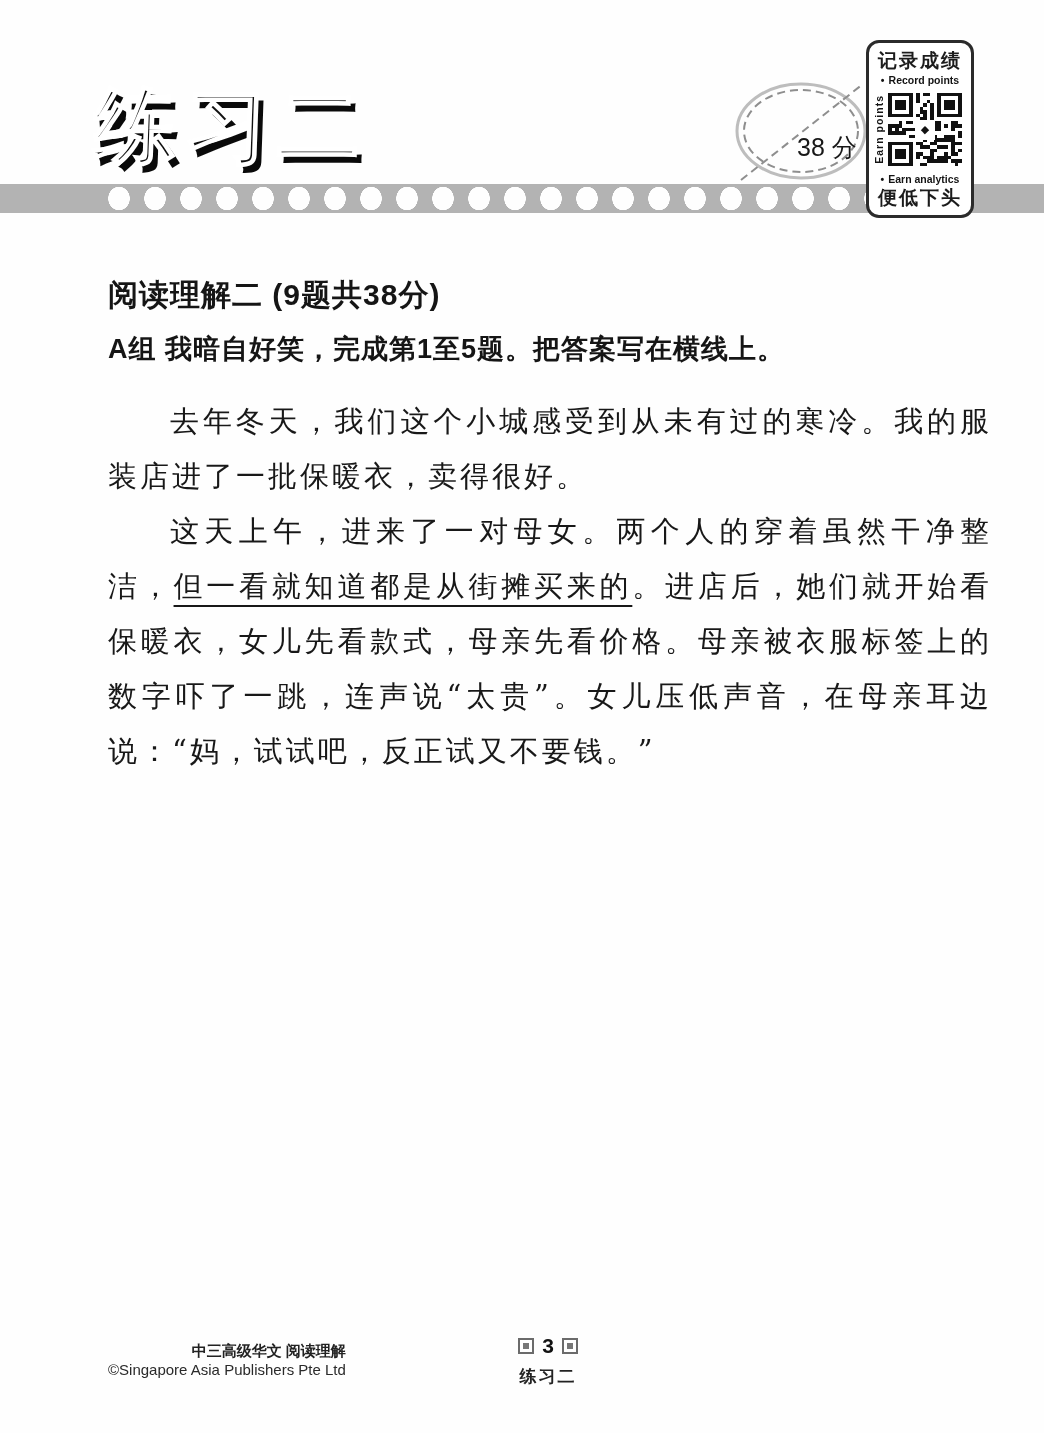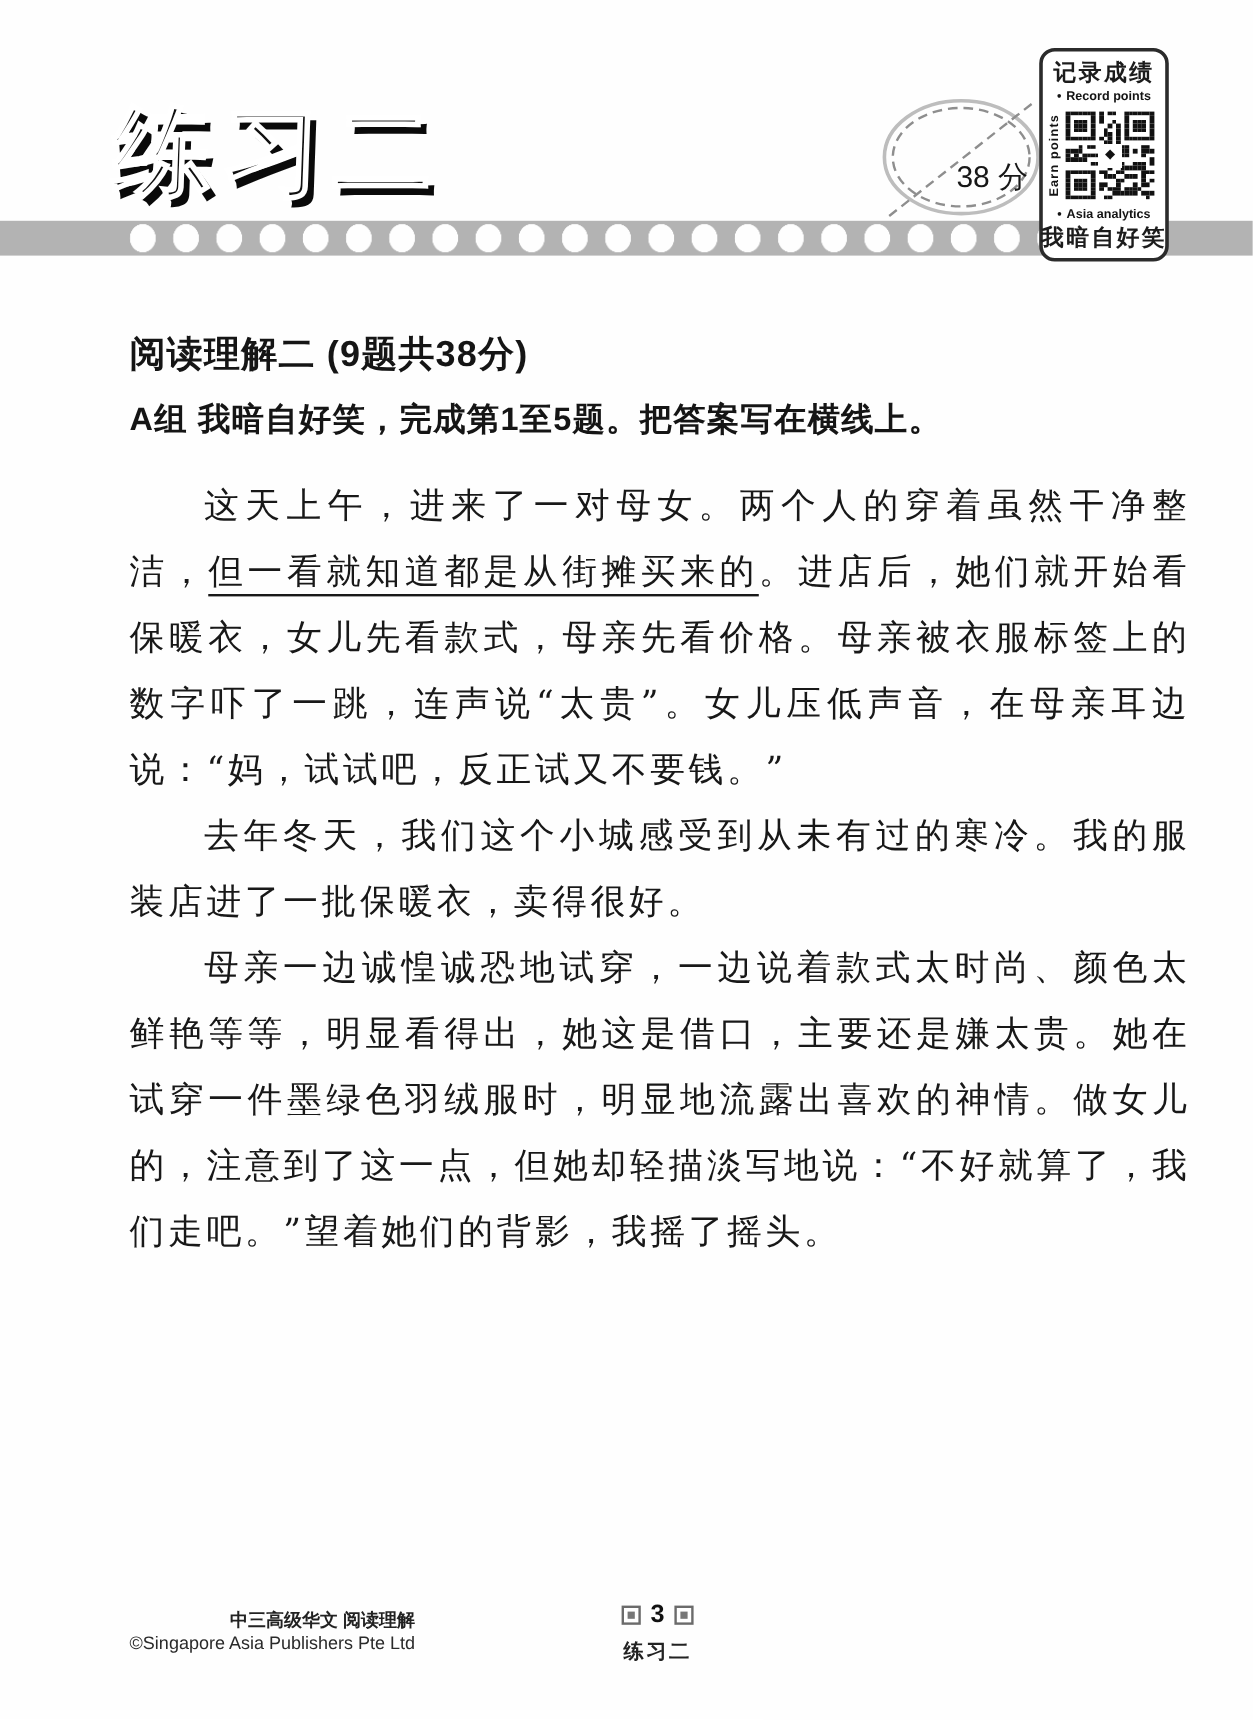--- a/index.html
+++ b/index.html
@@ -592,37 +592,36 @@
           <div class="m"></div>
           <div class="m"></div>
           <div class="m"></div>
           <div class="m on"></div>
           <div class="m"></div>
         <div class="qr-logo">◆</div>
       </div>
     </div>
     <div class="qr-en-row">
       <span>•</span>
-      <span>Asia analytics</span>
+      <span>Earn analytics</span>
     </div>
-    <div class="qr-bottom-cn">我暗自好笑</div>
+    <div class="qr-bottom-cn">便低下头</div>
   </div>
 
   <div class="band">
     <div class="band-dots"></div>
   </div>
 
   <div class="content">
     <div class="section-heading">阅读理解二 (9题共38分)</div>
     <div class="instruction">A组  我暗自好笑，完成第1至5题。把答案写在横线上。</div>
 
     <div class="passage">
+      <p>去年冬天，我们这个小城感受到从未有过的寒冷。我的服装店进了一批保暖衣，卖得很好。</p>
       <p><span>这天上午，进来了一对母女。两个人的穿着虽然干净整洁，</span><span class="uline">但一看就知道都是从街摊买来的</span><span>。进店后，她们就开始看保暖衣，女儿先看款式，母亲先看价格。母亲被衣服标签上的数字吓了一跳，连声说“太贵”。女儿压低声音，在母亲耳边说：“妈，试试吧，反正试又不要钱。”</span></p>
-      <p>去年冬天，我们这个小城感受到从未有过的寒冷。我的服装店进了一批保暖衣，卖得很好。</p>
-      <p>母亲一边诚惶诚恐地试穿，一边说着款式太时尚、颜色太鲜艳等等，明显看得出，她这是借口，主要还是嫌太贵。她在试穿一件墨绿色羽绒服时，明显地流露出喜欢的神情。做女儿的，注意到了这一点，但她却轻描淡写地说：“不好就算了，我们走吧。”望着她们的背影，我摇了摇头。</p>
     </div>
   </div>
 
   <div class="footer-left">
     <div class="footer-series">中三高级华文 阅读理解</div>
     <div class="footer-publisher">©Singapore Asia Publishers Pte Ltd</div>
   </div>
 
   <div class="footer-center">
     <div class="pageno-row">

